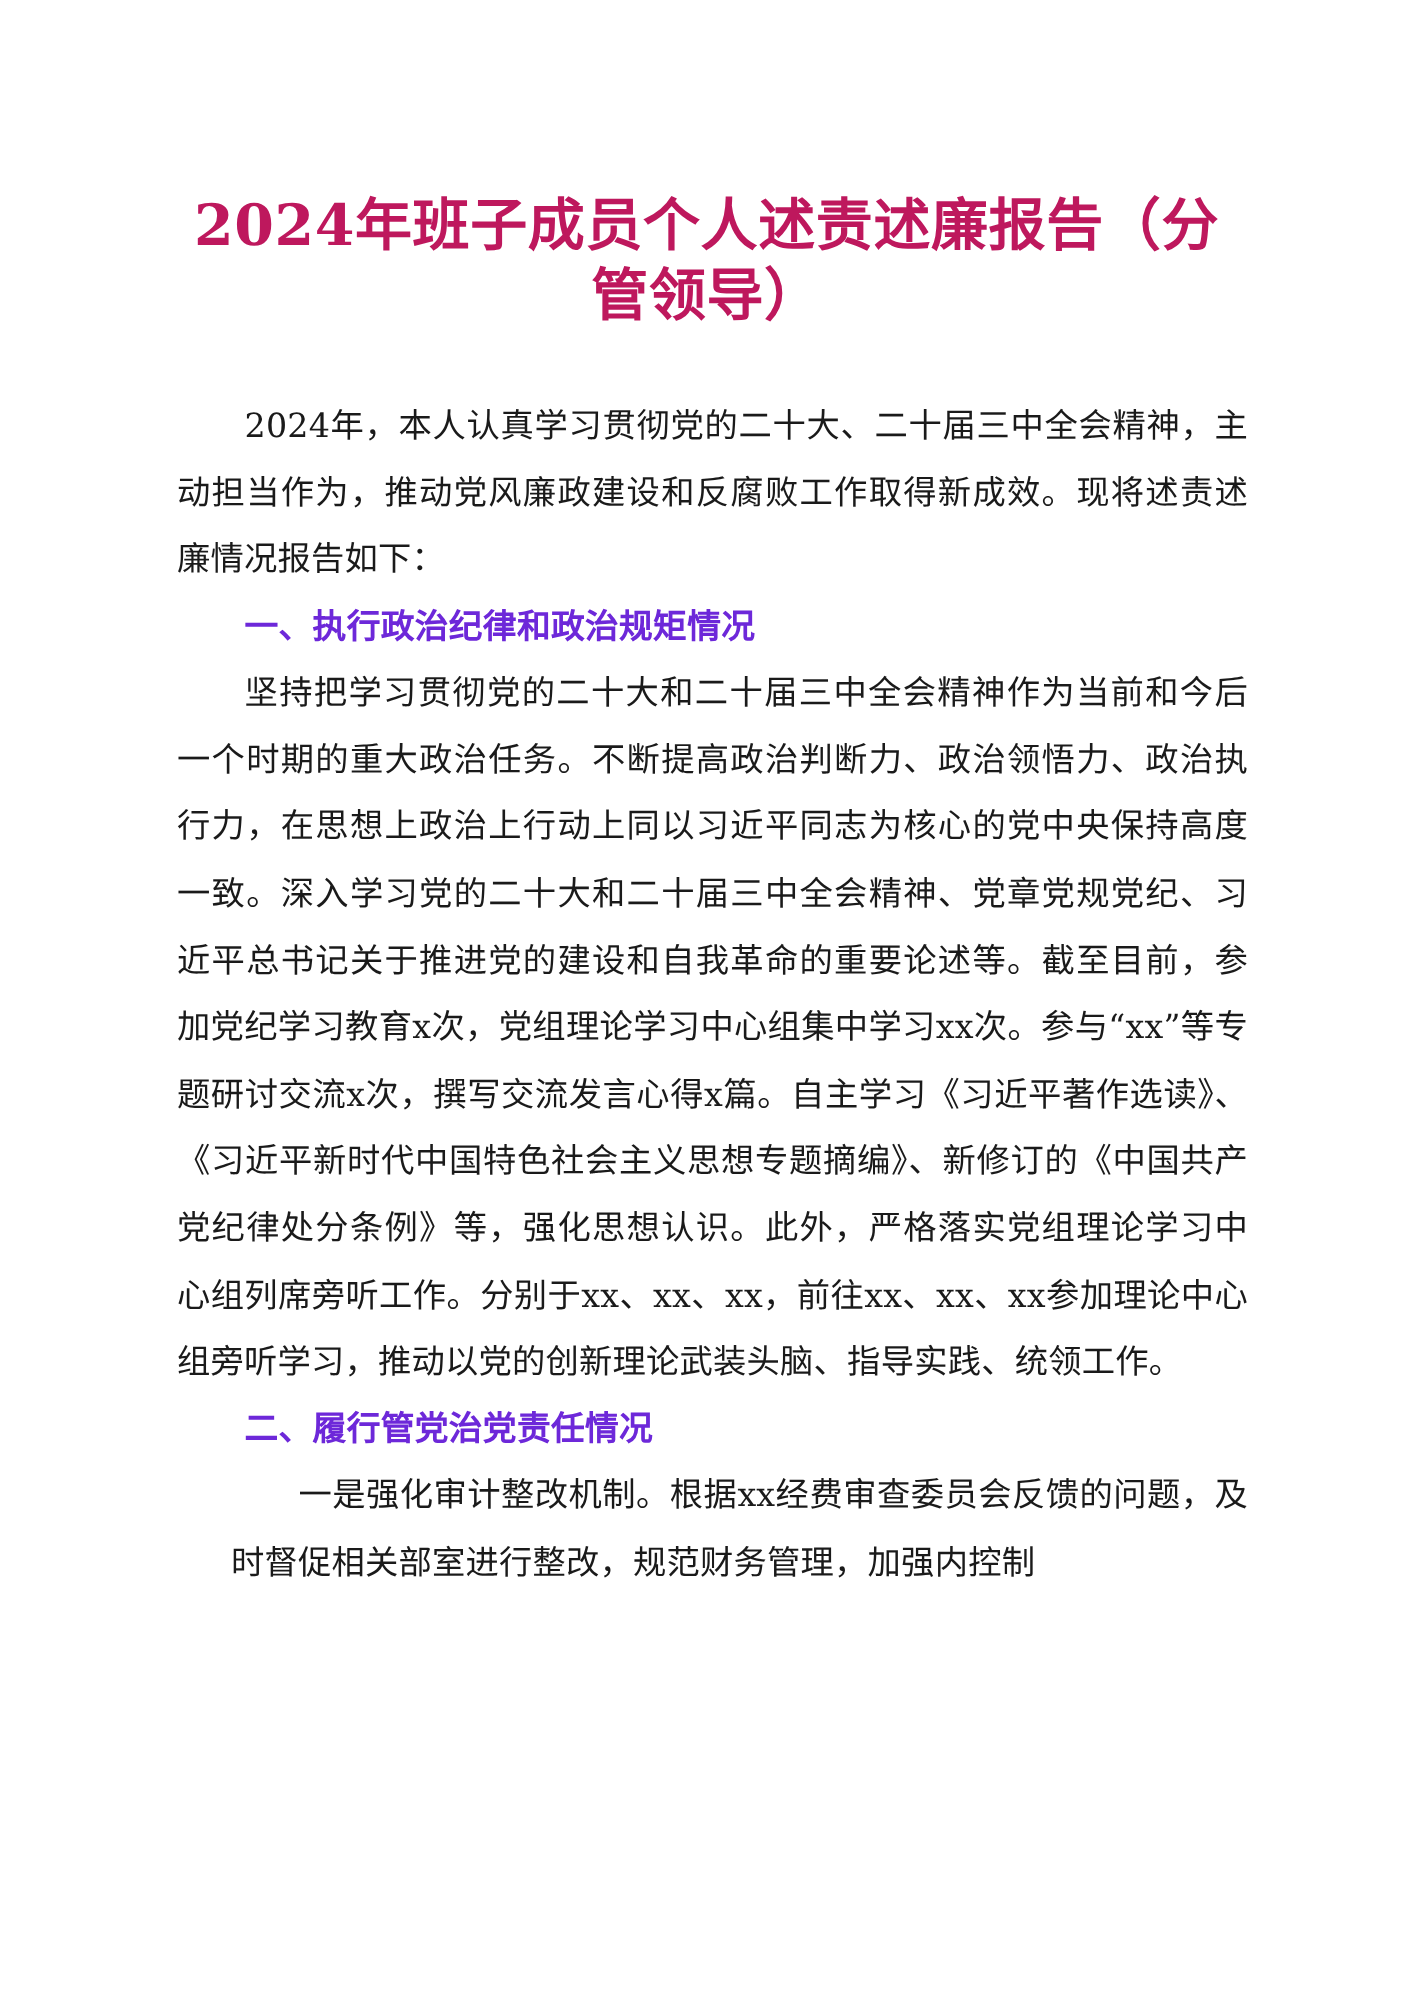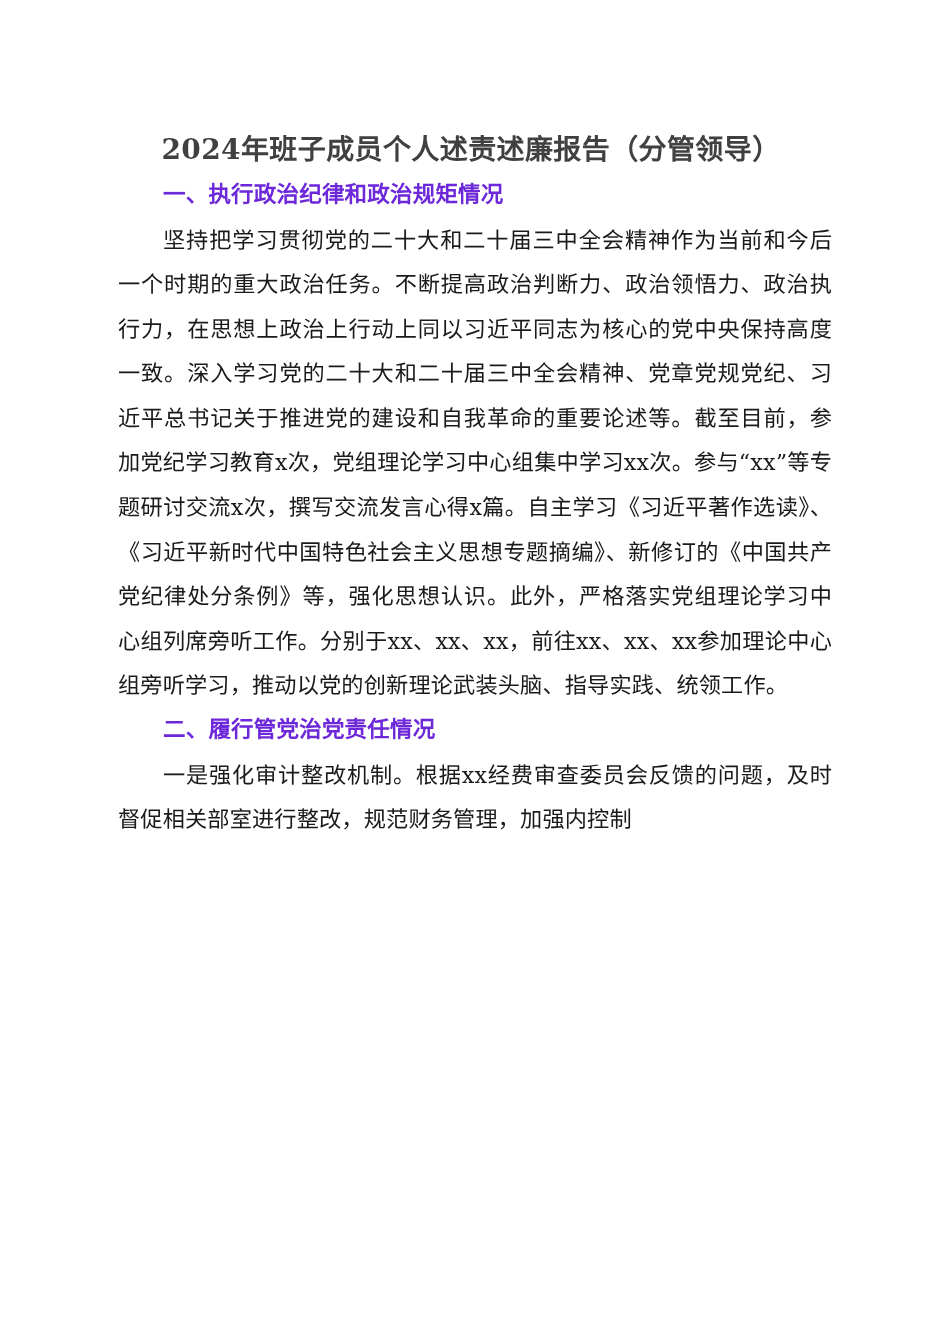--- a/index.html
+++ b/index.html
@@ -26,25 +26,25 @@
     padding: 0 118px 0 118px;
   }
 
   
   .doc-title {
     margin: 0;
     padding: 0;
     padding-top: 126px;
     font-family: "DejaVu Serif", "Liberation Serif", serif;
     font-weight: 700;
-    font-size: 28px;
+    font-size: 38px;
     line-height: 47px;
     text-align: center;
     letter-spacing: 0.4px;
-    color: #404040;
+    color: #be185d;
     width: 714px;
     margin-left: -4px;
   }
 
   
   .section-heading {
     margin: 0;
     padding: 0;
     font-family: "Liberation Sans", "DejaVu Sans", sans-serif;
     font-weight: 700;
@@ -73,29 +73,31 @@
   }
 
   .body-para.first-block {
     margin-top: 42px;
   }
 
   
   .clip-bottom {
     max-height: 92px;
     overflow: hidden;
+    margin-left: 36px;
   }
 </style>
 </head>
 <body>
 
 <div id="page">
 
   <h1 class="doc-title">2024年班子成员个人述责述廉报告（分管领导）</h1>
 
+  <p class="body-para first-block">2024年，本人认真学习贯彻党的二十大、二十届三中全会精神，主动担当作为，推动党风廉政建设和反腐败工作取得新成效。现将述责述廉情况报告如下：</p>
 
   <h2 class="section-heading">一、执行政治纪律和政治规矩情况</h2>
 
   <p class="body-para">坚持把学习贯彻党的二十大和二十届三中全会精神作为当前和今后一个时期的重大政治任务。不断提高政治判断力、政治领悟力、政治执行力，在思想上政治上行动上同以习近平同志为核心的党中央保持高度一致。深入学习党的二十大和二十届三中全会精神、党章党规党纪、习近平总书记关于推进党的建设和自我革命的重要论述等。截至目前，参加党纪学习教育x次，党组理论学习中心组集中学习xx次。参与“xx”等专题研讨交流x次，撰写交流发言心得x篇。自主学习《习近平著作选读》、《习近平新时代中国特色社会主义思想专题摘编》、新修订的《中国共产党纪律处分条例》等，强化思想认识。此外，严格落实党组理论学习中心组列席旁听工作。分别于xx、xx、xx，前往xx、xx、xx参加理论中心组旁听学习，推动以党的创新理论武装头脑、指导实践、统领工作。</p>
 
   <h2 class="section-heading">二、履行管党治党责任情况</h2>
 
   <p class="body-para clip-bottom">一是强化审计整改机制。根据xx经费审查委员会反馈的问题，及时督促相关部室进行整改，规范财务管理，加强内控制</p>
 
 </div>

